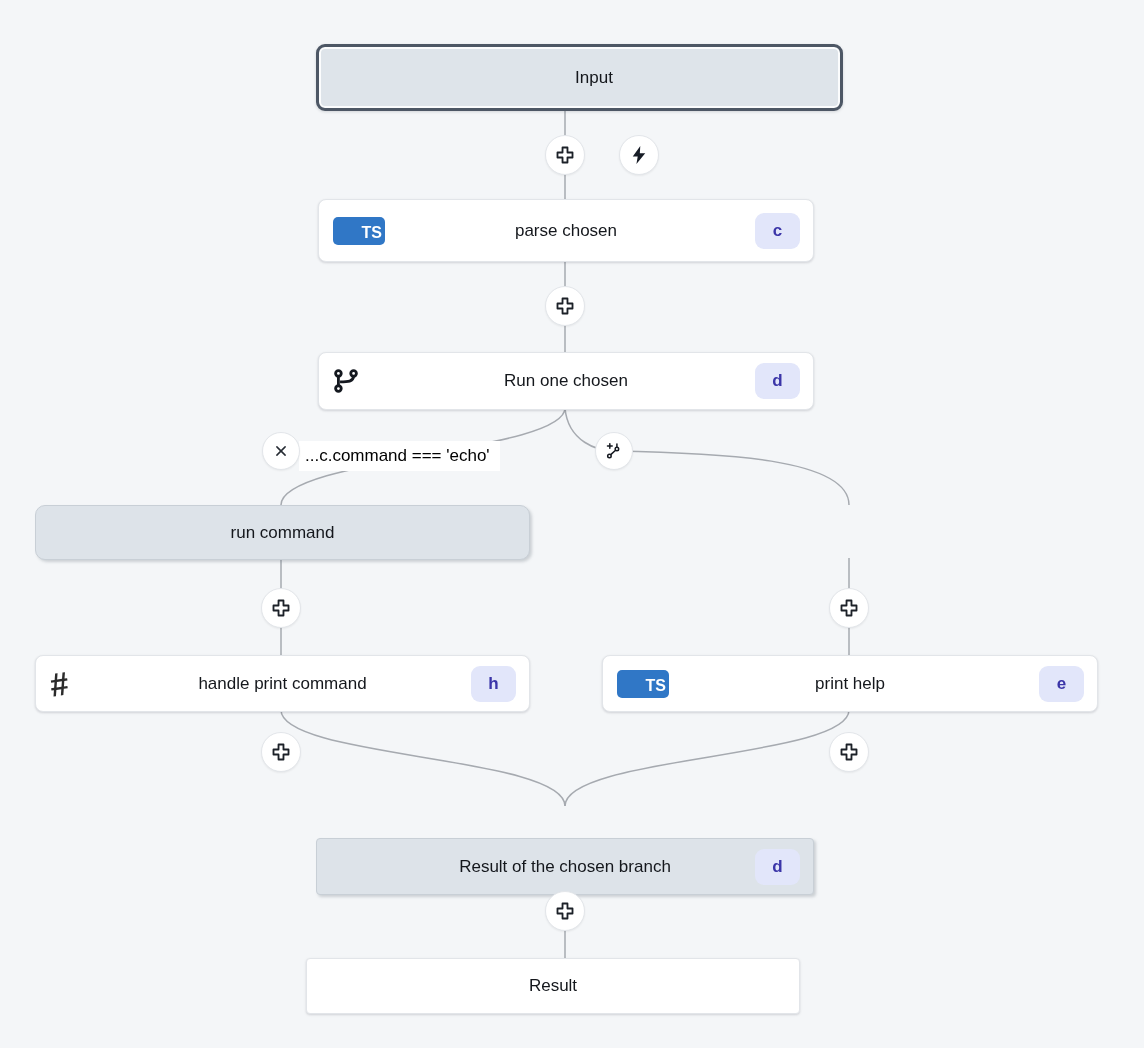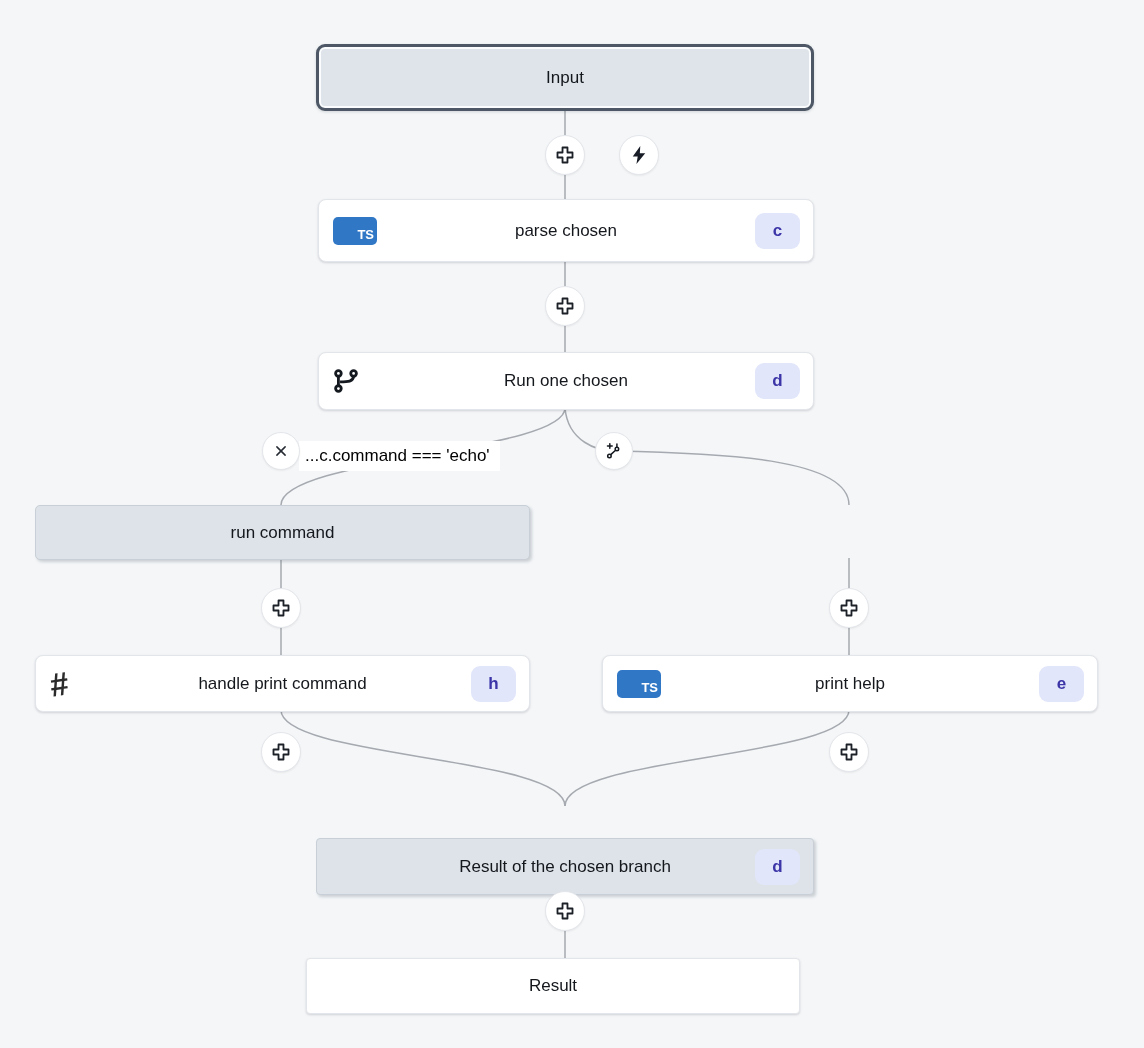--- a/index.html
+++ b/index.html
@@ -12,27 +12,27 @@
         box-shadow:0 1px 3px rgba(16,24,40,.10),0 1px 2px rgba(16,24,40,.06);
         display:flex;align-items:center;justify-content:center;}
   .node-title{font-size:17px;color:#14171c;}
 
   
   .node-selected{position:absolute;background:#dee4ea;border:3px solid #4d5765;border-radius:9px;
         box-shadow:inset 0 0 0 2px #fbfcfd,0 1px 3px rgba(16,24,40,.15);
         display:flex;align-items:center;justify-content:center;}
 
   
-  .group-box{position:absolute;background:#dde3e9;border:1px solid #c8cfd6;border-radius:5px;
+  .group-box{position:absolute;background:#dde3e9;border:1px solid #c8cfd6;border-radius:10px;
         box-shadow:2px 2px 3px rgba(99,110,122,.28);
         display:flex;align-items:center;justify-content:center;}
 
   .icon-left{position:absolute;left:14px;top:50%;transform:translateY(-50%);display:flex;align-items:center;justify-content:center;}
-  .ts-icon{width:44px;height:28px;border-radius:5px;background:#3077c6;color:#ffffff;
-        font-weight:bold;font-size:13px;display:flex;align-items:flex-end;justify-content:flex-end;
+  .ts-icon{width:52px;height:28px;border-radius:5px;background:#3077c6;color:#ffffff;
+        font-weight:bold;font-size:16px;display:flex;align-items:flex-end;justify-content:flex-end;
         padding:0 3px 3px 0;box-sizing:border-box;}
   .slack-hash{font-size:33px;font-weight:800;color:#2b2b2b;transform:rotate(-8deg);line-height:1;}
 
   .badge{position:absolute;right:13px;top:50%;transform:translateY(-50%);
         width:45px;height:36px;border-radius:9px;background:#e2e6fa;color:#3b35a8;
         font-weight:bold;font-size:17px;display:flex;align-items:center;justify-content:center;}
 
   .circle-btn{position:absolute;width:38px;height:38px;border-radius:50%;background:#ffffff;
         border:1px solid #e3e6ea;box-shadow:0 1px 2px rgba(0,0,0,.06);
         display:flex;align-items:center;justify-content:center;transform:translate(-50%,-50%);}
@@ -52,21 +52,21 @@
       <path d="M565,408 C565,452 281,458 281,505"></path>
       <path d="M565,408 C568,442 598,451 614,451 C720,453 849,458 849,505"></path>
       <path d="M281,558 V655"></path>
       <path d="M849,558 V655"></path>
       <path d="M281,710 C281,758 565,756 565,806"></path>
       <path d="M849,710 C849,758 565,756 565,806"></path>
       <path d="M565,861 V958"></path>
     </g>
   </svg>
 
-  <div class="node-selected" style="left:316px;top:44px;width:492px;height:61px;">
+  <div class="node-selected" style="left:316px;top:44px;width:492px;height:61px;padding-left:29px;">
     <span class="node-title">Input</span>
   </div>
 
   <div class="circle-btn" style="left:565px;top:155px;">
     <svg width="22" height="22" viewBox="0 0 24 24">
       <path d="M9.3,3.8 h5.4 v5.5 h5.5 v5.4 h-5.5 v5.5 h-5.4 v-5.5 H3.8 V9.3 h5.5 Z" fill="#ffffff" stroke="#1c2128" stroke-width="2" stroke-linejoin="round"></path>
     </svg>
   </div>
 
   <div class="circle-btn" style="left:639px;top:155px;">

